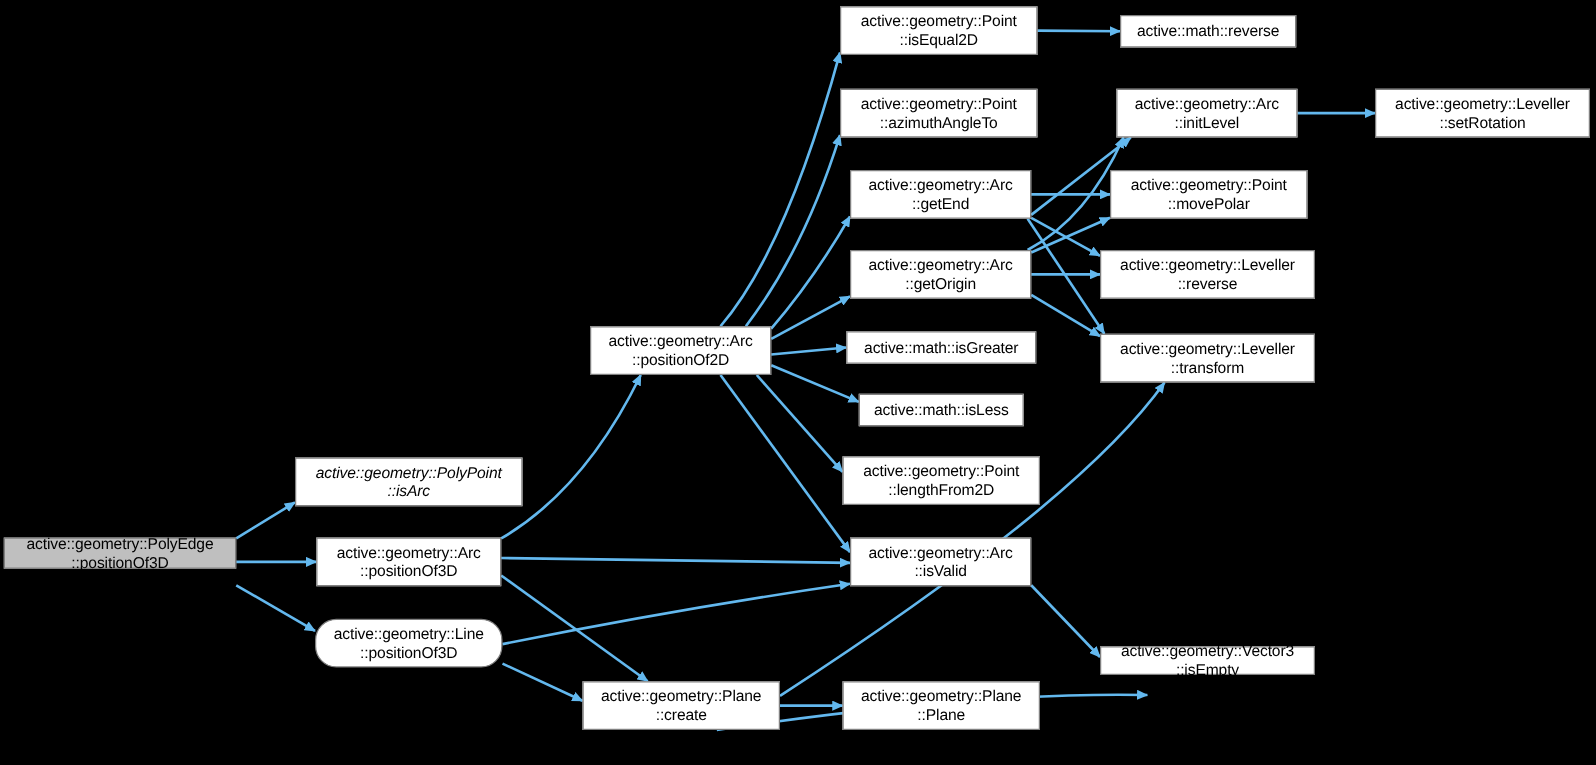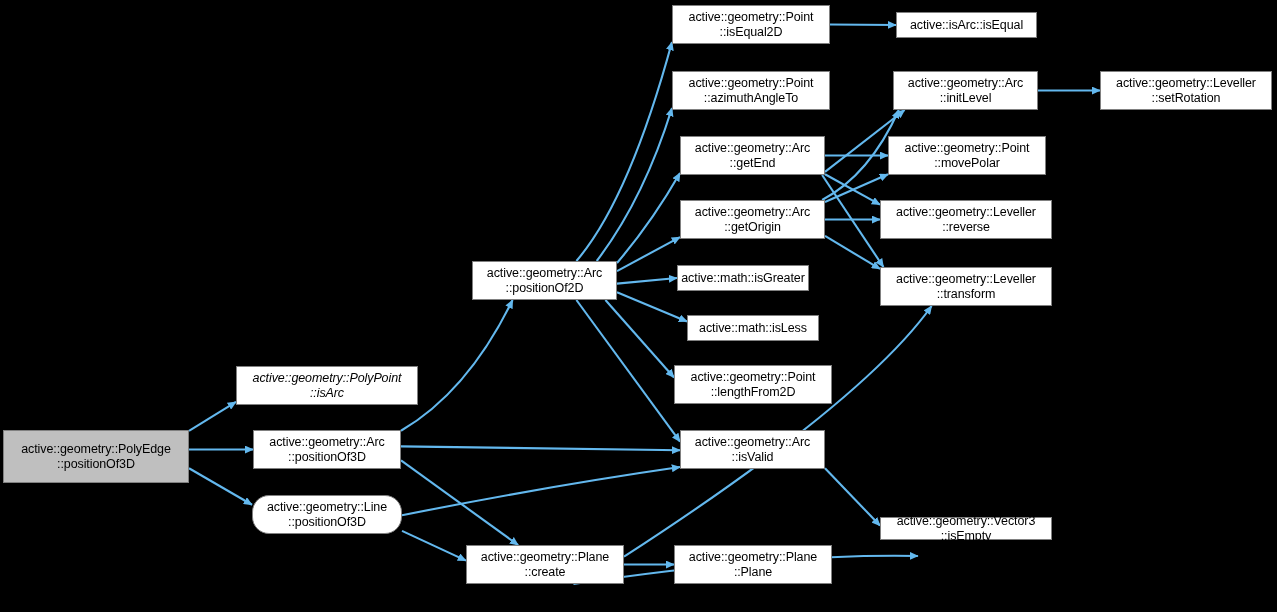--- a/index.html
+++ b/index.html
@@ -77,49 +77,49 @@
       <path d="M825,171.88 L904.6,110" fill="none" stroke="#63b8ee" stroke-width="2.1" marker-end="url(#arw)"></path>
       <path d="M825,174.22 L880,204.68" fill="none" stroke="#63b8ee" stroke-width="2.1" marker-end="url(#arw)"></path>
       <path d="M822.1,175 L883.44,267" fill="none" stroke="#63b8ee" stroke-width="2.1" marker-end="url(#arw)"></path>
       <path d="M822.1,200 Q869.654,174.8 898.8,110" fill="none" stroke="#63b8ee" stroke-width="2.1" marker-end="url(#arw)"></path>
       <path d="M825,201.95 L888,174.22" fill="none" stroke="#63b8ee" stroke-width="2.1" marker-end="url(#arw)"></path>
       <path d="M825,219.5 L880,219.5" fill="none" stroke="#63b8ee" stroke-width="2.1" marker-end="url(#arw)"></path>
       <path d="M825,235.88 L880,268.95" fill="none" stroke="#63b8ee" stroke-width="2.1" marker-end="url(#arw)"></path>
       <path d="M1038,90.5 L1100,90.5" fill="none" stroke="#63b8ee" stroke-width="2.1" marker-end="url(#arw)"></path>
       <path d="M825,468.22 L880,525.58" fill="none" stroke="#63b8ee" stroke-width="2.1" marker-end="url(#arw)"></path>
     </svg>
-<div class="node highlight" style="left: 3px; top: 430px; width: 186px; height: 53px; background: rgb(191, 191, 191);">active::geometry::PolyEdge
+<div class="node highlight" style="left: 3px; top: 430px; width: 186px; height: 25px; background: rgb(191, 191, 191);">active::geometry::PolyEdge
 ::positionOf3D</div>
     <div class="node" style="left: 236px; top: 366px; width: 182px; height: 39px; font-style: italic;">active::geometry::PolyPoint
 ::isArc</div>
     <div class="node" style="left: 253px; top: 430px; width: 148px; height: 39px;">active::geometry::Arc
 ::positionOf3D</div>
     <div class="node" style="left: 252px; top: 495px; width: 150px; height: 39px; border-radius: 17px;">active::geometry::Line
 ::positionOf3D</div>
     <div class="node" style="left: 472px; top: 261px; width: 145px; height: 39px;">active::geometry::Arc
 ::positionOf2D</div>
     <div class="node" style="left: 466px; top: 545px; width: 158px; height: 39px;">active::geometry::Plane
 ::create</div>
     <div class="node" style="left: 672px; top: 5px; width: 158px; height: 39px;">active::geometry::Point
 ::isEqual2D</div>
     <div class="node" style="left: 672px; top: 71px; width: 158px; height: 39px;">active::geometry::Point
 ::azimuthAngleTo</div>
     <div class="node" style="left: 680px; top: 136px; width: 145px; height: 39px;">active::geometry::Arc
 ::getEnd</div>
     <div class="node" style="left: 680px; top: 200px; width: 145px; height: 39px;">active::geometry::Arc
 ::getOrigin</div>
-    <div class="node" style="left: 677px; top: 265px; width: 132px; height: 26px;">active::math::isGreater</div>
+    <div class="node" style="left: 677px; top: 265px; width: 152px; height: 26px;">active::math::isGreater</div>
     <div class="node" style="left: 687px; top: 315px; width: 132px; height: 26px; text-align: center;">active::math::isLess</div>
     <div class="node" style="left: 674px; top: 365px; width: 158px; height: 39px;">active::geometry::Point
 ::lengthFrom2D</div>
     <div class="node" style="left: 680px; top: 430px; width: 145px; height: 39px;">active::geometry::Arc
 ::isValid</div>
     <div class="node" style="left: 674px; top: 545px; width: 158px; height: 39px;">active::geometry::Plane
 ::Plane</div>
-    <div class="node" style="left: 896px; top: 12px; width: 141px; height: 26px;">active::isArc::isEqual</div>
+    <div class="node" style="left: 896px; top: 12px; width: 141px; height: 26px;">active::math::reverse</div>
     <div class="node" style="left: 893px; top: 71px; width: 145px; height: 39px;">active::geometry::Arc
 ::initLevel</div>
     <div class="node" style="left: 888px; top: 136px; width: 158px; height: 39px;">active::geometry::Point
 ::movePolar</div>
     <div class="node" style="left: 880px; top: 200px; width: 172px; height: 39px;">active::geometry::Leveller
 ::reverse</div>
     <div class="node" style="left: 880px; top: 267px; width: 172px; height: 39px;">active::geometry::Leveller
 ::transform</div>
     <div class="node" style="left: 880px; top: 517px; width: 172px; height: 23px;">active::geometry::Vector3
 ::isEmpty</div>

